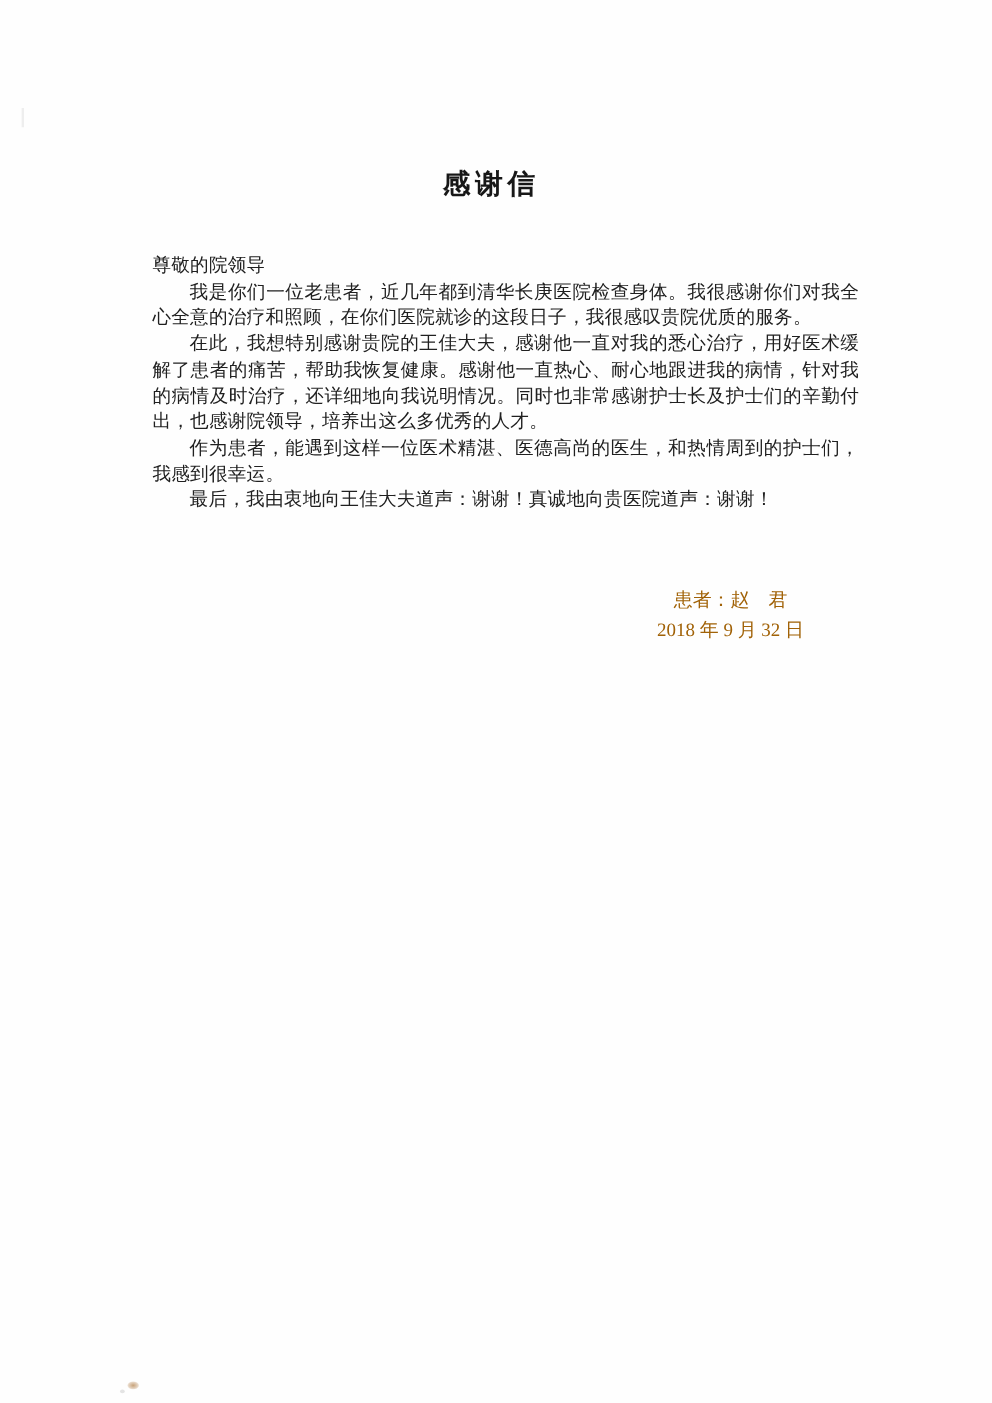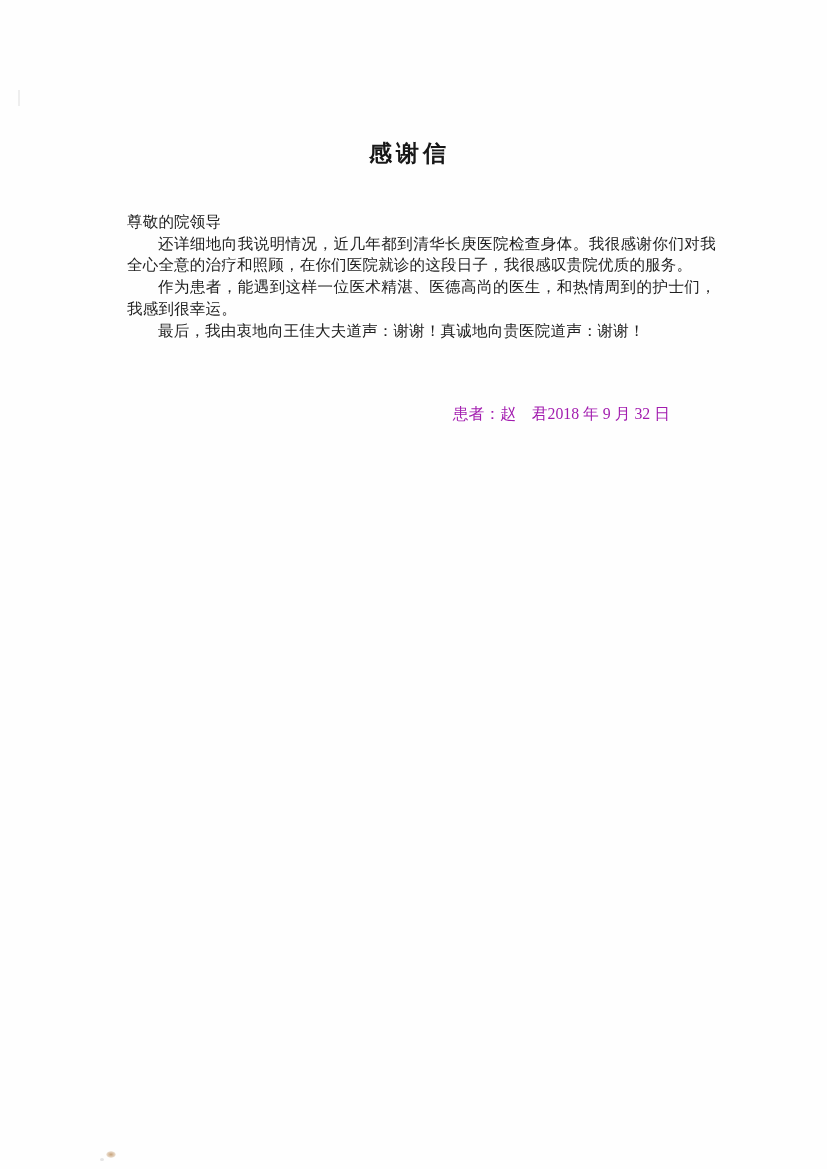--- a/index.html
+++ b/index.html
@@ -44,25 +44,25 @@
   .para {
     margin: 0;
     text-indent: 2em;
   }
   .signature-block {
     margin-top: 60px;
     margin-left: auto;
     margin-right: 46px;
     width: fit-content;
     display: flex;
-    flex-direction: row;
-    align-items: flex-end;
+    flex-direction: column;
+    align-items: center;
     font-size: 15.8px;
     line-height: 25px;
-    color: #a21caf;
+    color: #a16207;
   }
   .signature-name, .signature-date {
     margin: 0;
     white-space: nowrap;
   }
   
   .stain {
     position: absolute;
     left: 106px;
     top: 1151px;
@@ -91,21 +91,22 @@
 </style>
 </head>
 <body>
 
 <div class="page">
   <div class="letter">
     <h1 class="letter-title">感谢信</h1>
 
     <div class="body-text">
       <p class="salutation">尊敬的院领导</p>
-      <p class="para">还详细地向我说明情况，近几年都到清华长庚医院检查身体。我很感谢你们对我全心全意的治疗和照顾，在你们医院就诊的这段日子，我很感叹贵院优质的服务。</p>
+      <p class="para">我是你们一位老患者，近几年都到清华长庚医院检查身体。我很感谢你们对我全心全意的治疗和照顾，在你们医院就诊的这段日子，我很感叹贵院优质的服务。</p>
+      <p class="para">在此，我想特别感谢贵院的王佳大夫，感谢他一直对我的悉心治疗，用好医术缓解了患者的痛苦，帮助我恢复健康。感谢他一直热心、耐心地跟进我的病情，针对我的病情及时治疗，还详细地向我说明情况。同时也非常感谢护士长及护士们的辛勤付出，也感谢院领导，培养出这么多优秀的人才。</p>
       <p class="para">作为患者，能遇到这样一位医术精湛、医德高尚的医生，和热情周到的护士们，我感到很幸运。</p>
       <p class="para">最后，我由衷地向王佳大夫道声：谢谢！真诚地向贵医院道声：谢谢！</p>
     </div>
 
     <div class="signature-block">
       <p class="signature-name">患者：赵　君</p>
       <p class="signature-date">2018 年 9 月 32 日</p>
     </div>
   </div>
 

